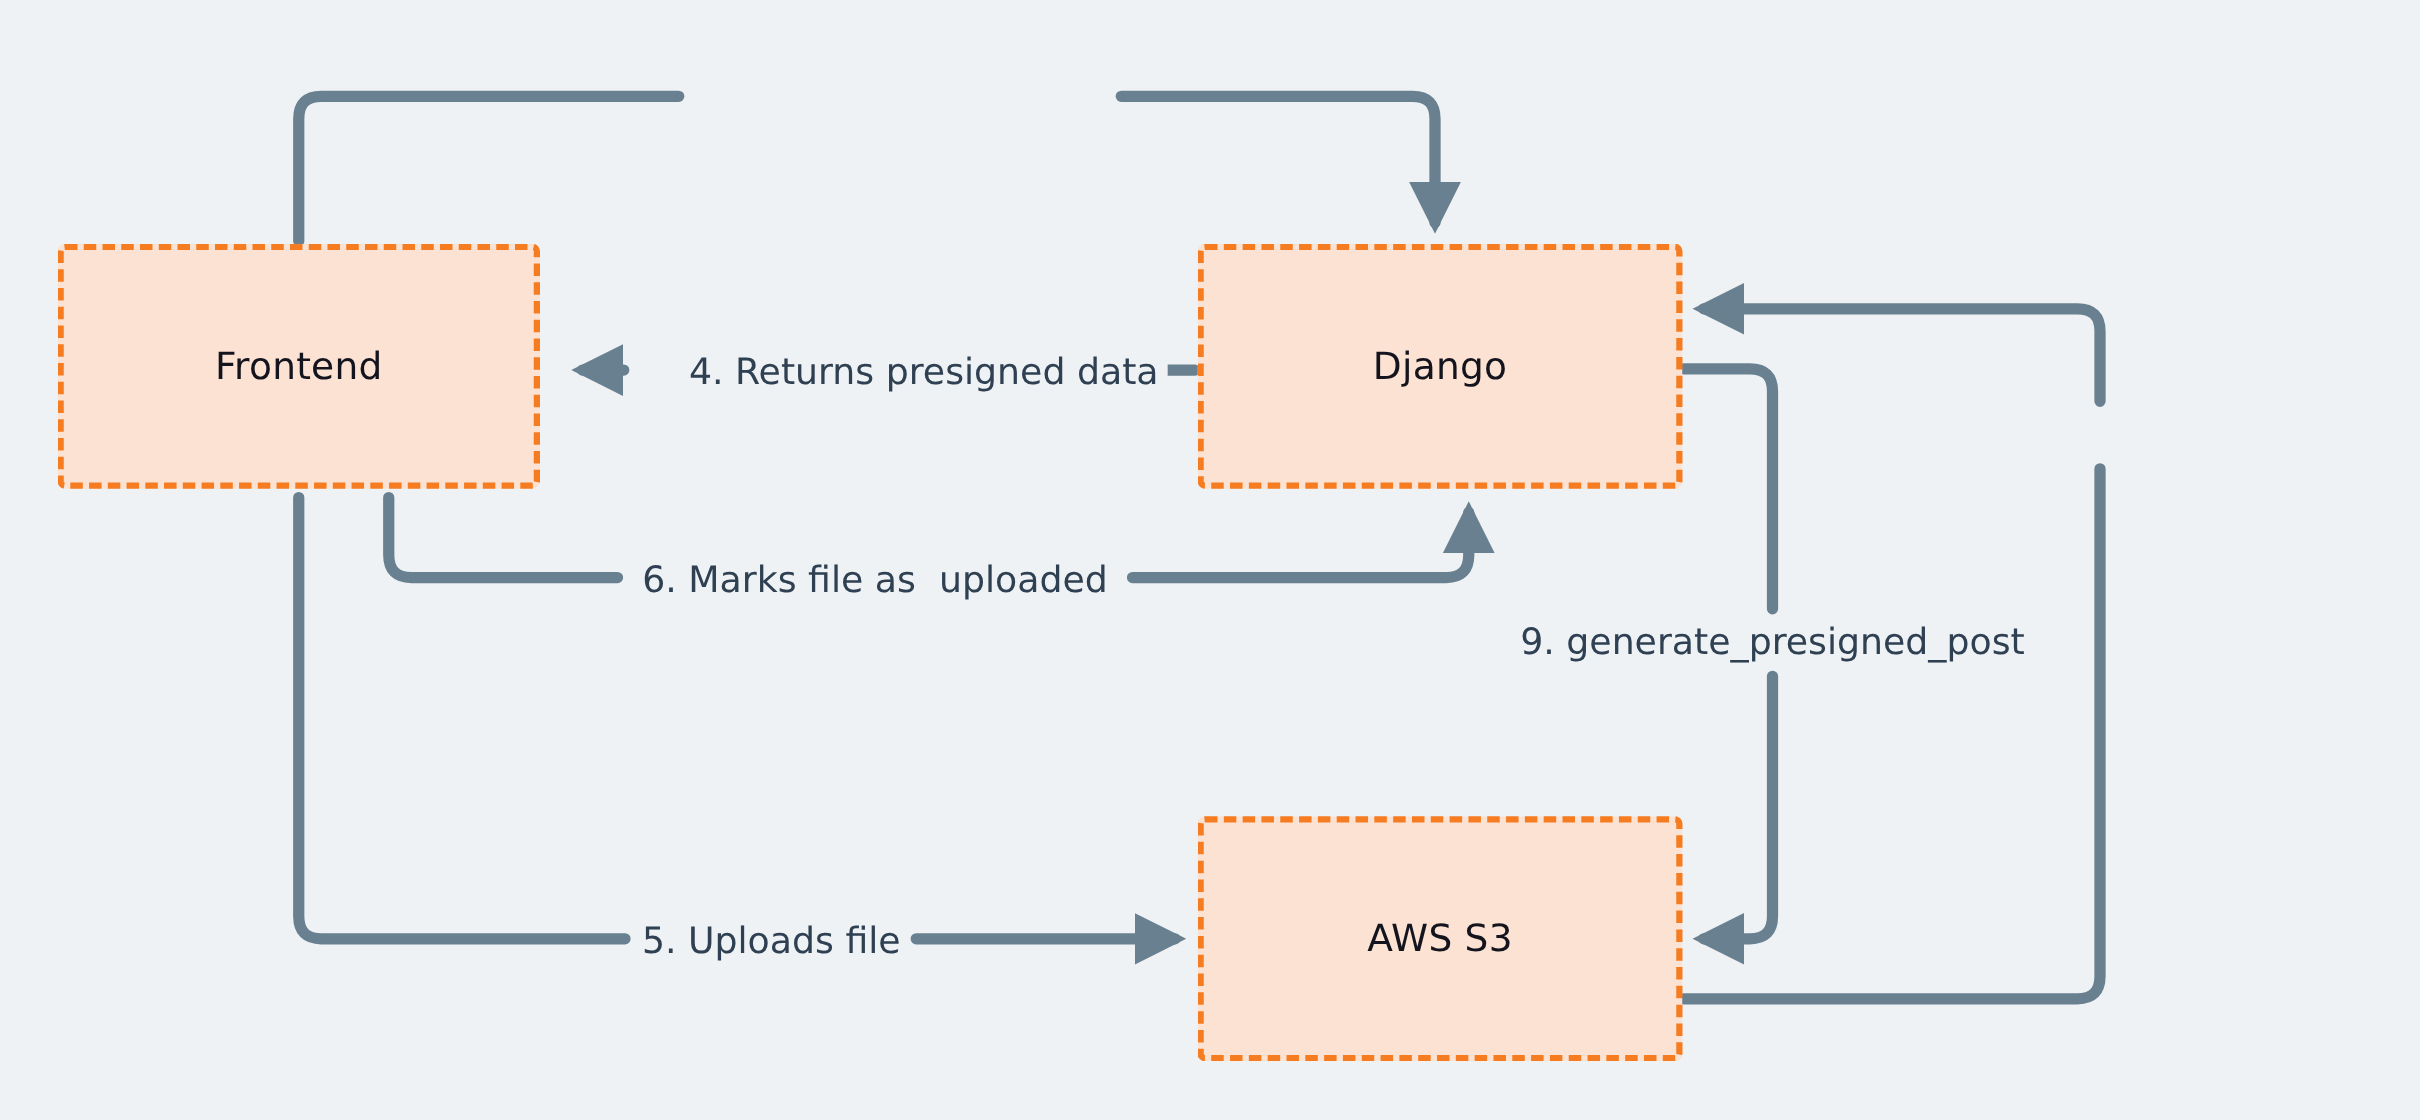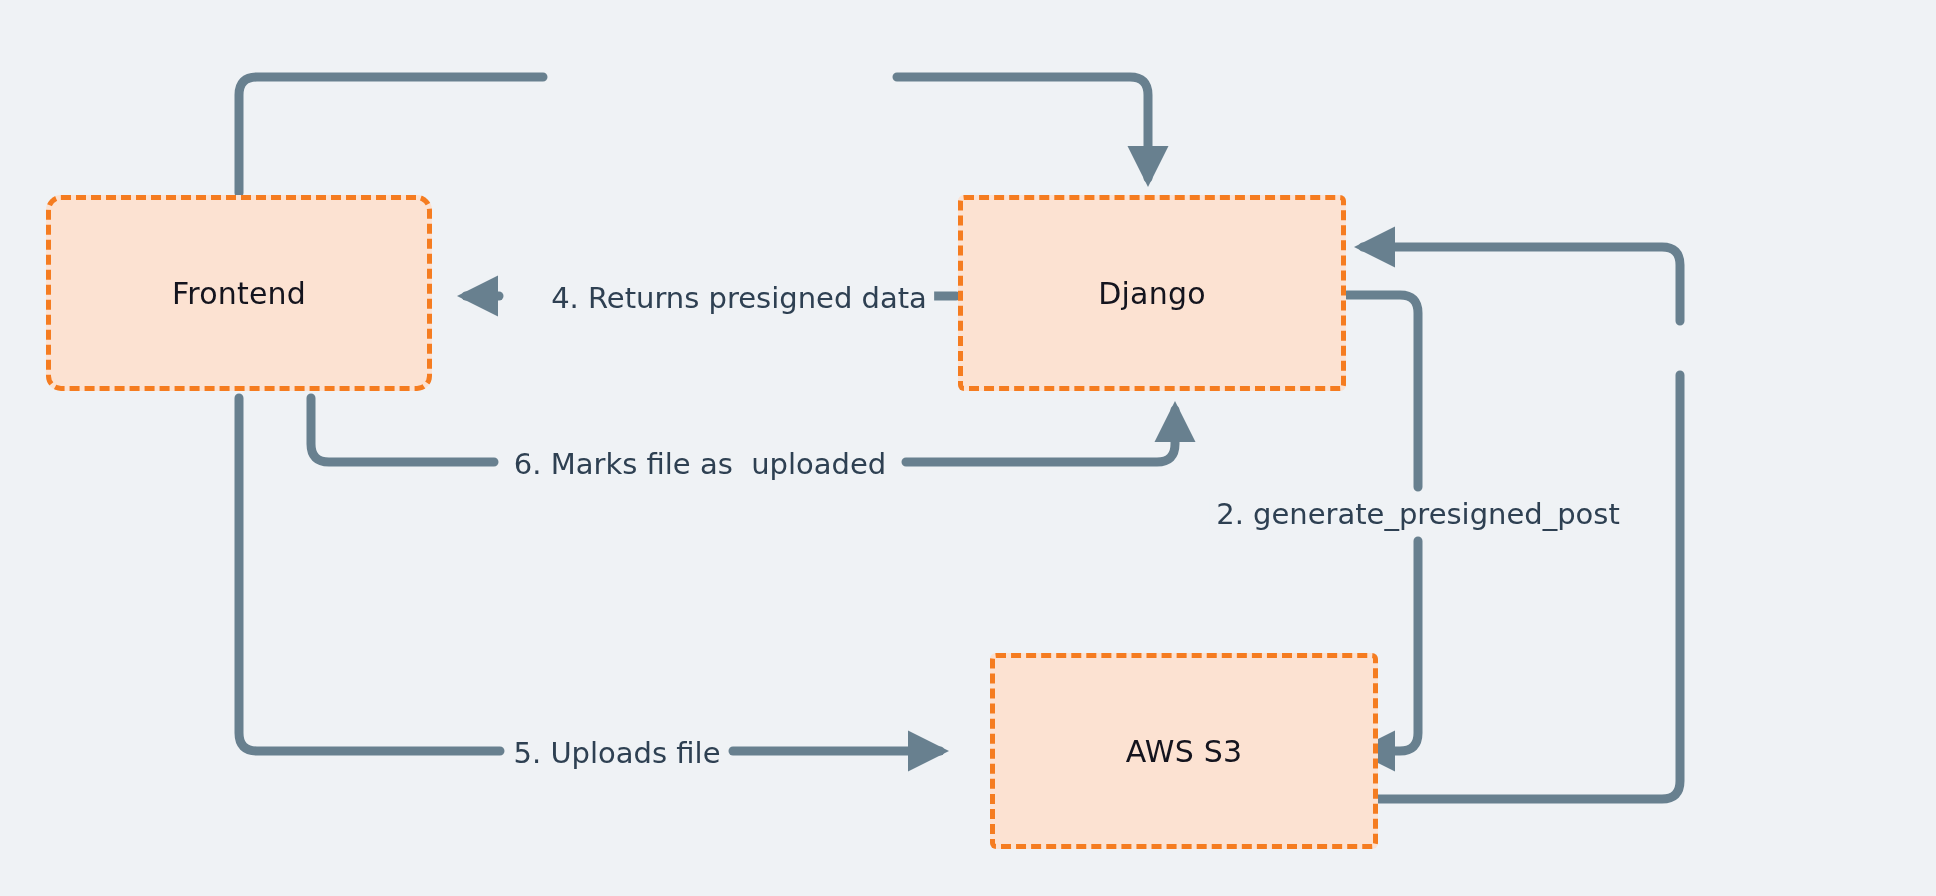--- a/index.html
+++ b/index.html
@@ -82,34 +82,34 @@
       <path marker-end="url(#arrowhead)" d="M1680,321 L1680,265 Q1680,247 1662,247 L1363,247"></path>
 
       <path d="M311,398 L311,444 Q311,462 329,462 L494,462"></path>
       <path marker-end="url(#arrowhead)" d="M906,462 L1157,462 Q1175,462 1175,444 L1175,410"></path>
 
       <path d="M239,398 L239,733 Q239,751 257,751 L500,751"></path>
       <path marker-end="url(#arrowhead)" d="M733,751 L940,751"></path>
     </g>
   </svg>
 
-  <div class="node-box" style="left:46px; top:195px; width:386px; height:196px;border-radius:15px;">
+  <div class="node-box" style="left:46px; top:195px; width:386px; height:196px;">
     <span class="node-label">Frontend</span>
   </div>
 
   <div class="node-box" style="left:958px; top:195px; width:388px; height:196px;">
     <span class="node-label">Django</span>
   </div>
 
-  <div class="node-box" style="left:958px; top:653px; width:388px; height:196px;margin-left:32px;">
+  <div class="node-box" style="left:958px; top:653px; width:388px; height:196px;">
     <span class="node-label">AWS S3</span>
   </div>
 
 
-  <div class="edge-label" style="left:1418px; top:514px;">2. generate_presigned_post</div>
+  <div class="edge-label" style="left:1418px; top:514px;">9. generate_presigned_post</div>
 
 
   <div class="edge-label" style="left:715px; top:298px;margin-left:24px;">4. Returns presigned data</div>
 
   <div class="edge-label" style="left:617px; top:753px;">5. Uploads file</div>
 
   <div class="edge-label" style="left:700px; top:464px;text-align:center;">6. Marks file as  uploaded</div>
 
 </div>
 

